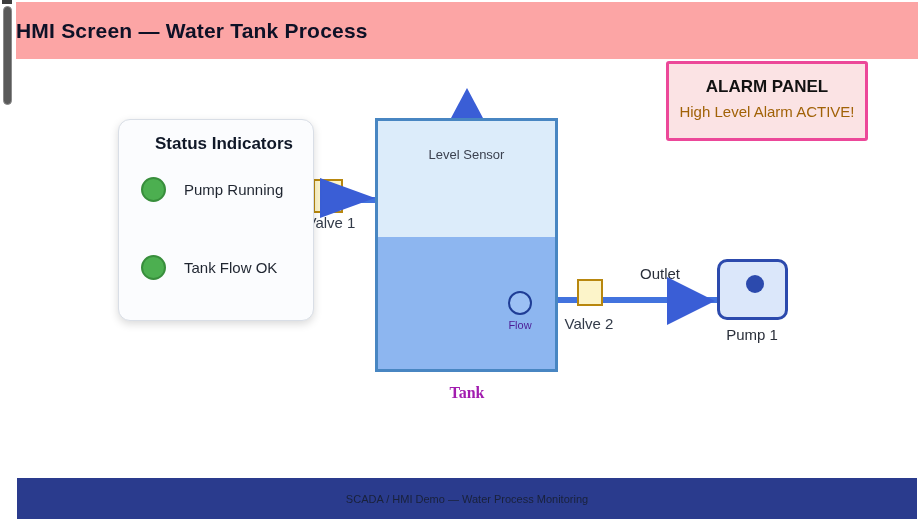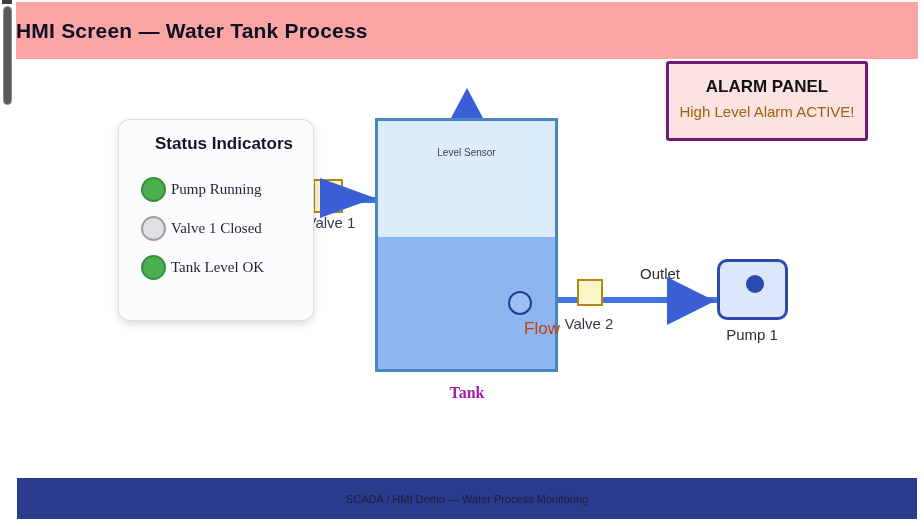--- a/index.html
+++ b/index.html
@@ -15,32 +15,32 @@
   
   .header-bar { position:absolute; left:16px; top:2px; width:902px; height:57px;
                 background:#fca5a5; display:flex; align-items:center; justify-content:flex-start; }
   .header-bar h1 { font-size:21px; font-weight:bold; color:#0d1126; letter-spacing:.2px; }
   .footer-bar { position:absolute; left:17px; top:478px; width:900px; height:41px;
                 background:#2a3b8d; display:flex; align-items:center; justify-content:center; }
   .footer-bar span { font-size:11px; color:#19213a; }
 
   
   .alarm-panel { position:absolute; left:666px; top:61px; width:202px; height:80px;
-                 background:#fbe3e4; border:3px solid #701a75; border-radius:3px;
+                 background:#fbe3e4; border:3px solid #ec4899; border-radius:3px;
                  text-align:center; padding-top:13px; }
   .alarm-title { font-size:17px; font-weight:bold; color:#121212; margin-bottom:6px; }
   .alarm-msg   { font-size:15px; color:#a16207; }
 
   
   .status-panel { position:absolute; left:118px; top:119px; width:196px; height:202px;
                   background:#fbfcfe; border:1px solid #d9dee6; border-radius:12px;
                   box-shadow:0 3px 8px rgba(0,0,0,.15); z-index:5;padding-left:16px; }
   .status-title { text-align:center; font-size:17px; font-weight:bold; color:#101828;
                   margin-top:14px; }
-  .status-row { position:absolute; left:22px; display:flex; align-items:center; gap:5px;font-family:Liberation Serif, serif; }
+  .status-row { position:absolute; left:22px; display:flex; align-items:center; gap:18px; }
   .status-row.r0 { top:57px; } .status-row.r1 { top:96px; } .status-row.r2 { top:135px; }
   .dot { width:25px; height:25px; border-radius:50%; }
   .dot.on  { background:#4caf50; border:2px solid #388e3c; }
   .dot.off { background:#e0e0e4; border:2px solid #9e9e9e; }
   .status-label { font-size:15px; color:#1f2530; white-space:nowrap; }
 
   
   .pipe { position:absolute; height:6px; background:#4273de; z-index:1; }
   .pipe-inlet  { left:300px; top:197px; width:76px; }
   .pipe-outlet { left:558px; top:297px; width:160px; }
@@ -57,26 +57,26 @@
   .arrow-outlet { left:667px; top:277px; border-top-width:24px; border-bottom-width:24px;
                   border-left:48px solid #3a5ed6; }
   .arrow-up { position:absolute; left:451px; top:88px; width:0; height:0; z-index:3;
               border-left:16px solid transparent; border-right:16px solid transparent;
               border-bottom:30px solid #3a5ed6; }
 
   
   .tank { position:absolute; left:375px; top:118px; width:183px; height:254px;
           background:#dcecfa; border:3px solid #4886c2; z-index:2; }
   .tank-sensor-label { position:absolute; top:26px; width:100%; text-align:center;
-                       font-size:10px; color:#3c4250; }
+                       font-size:13px; color:#3c4250; }
   .tank-water { position:absolute; left:0; bottom:0; width:100%; height:132px; background:#8db6f0; }
   .flow-circle { position:absolute; left:130px; top:170px; width:24px; height:24px;
                  border-radius:50%; background:#9cc0f4; border:2.5px solid #1f3d96; }
-  .flow-label { position:absolute; left:102px; top:198px; width:80px; text-align:right;
-                font-size:17px; color:#c2410c; }
+  .flow-label { position:absolute; left:102px; top:198px; width:80px; text-align:center;
+                font-size:11px; color:#4c1d95; }
   .tank-caption { position:absolute; left:427px; top:384px; width:80px; text-align:center;
                   font-size:16px; font-weight:bold; color:#a21caf;font-family:Liberation Serif, serif; }
 
   
   .diagram-label { position:absolute; font-size:15px; color:#333b49; text-align:center; z-index:2; }
   .valve1-label { left:301px; top:214px; width:60px; }
   .valve2-label { left:554px; top:315px; width:70px; }
   .outlet-label { left:625px; top:265px; width:70px; color:#2a2f3a; }
   .pump-label   { left:712px; top:326px; width:80px; color:#2a2f3a; }
 
@@ -107,27 +107,23 @@
   <div class="valve valve-1"></div>
   <div class="arrow-right arrow-inlet"></div>
   <div class="diagram-label valve1-label">Valve 1</div>
 
   <div class="status-panel">
     <div class="status-title">Status Indicators</div>
     <div class="status-row r0">
       <div class="dot on"></div>
       <div class="status-label">Pump Running</div>
     </div>
-    <div class="status-row r1">
-      <div class="dot off"></div>
-      <div class="status-label">Valve 1 Closed</div>
-    </div>
     <div class="status-row r2">
       <div class="dot on"></div>
-      <div class="status-label">Tank Level OK</div>
+      <div class="status-label">Tank Flow OK</div>
     </div>
   </div>
 
   <div class="arrow-up"></div>
   <div class="tank">
     <div class="tank-water"></div>
     <div class="tank-sensor-label">Level Sensor</div>
     <div class="flow-circle"></div>
     <div class="flow-label">Flow</div>
   </div>

